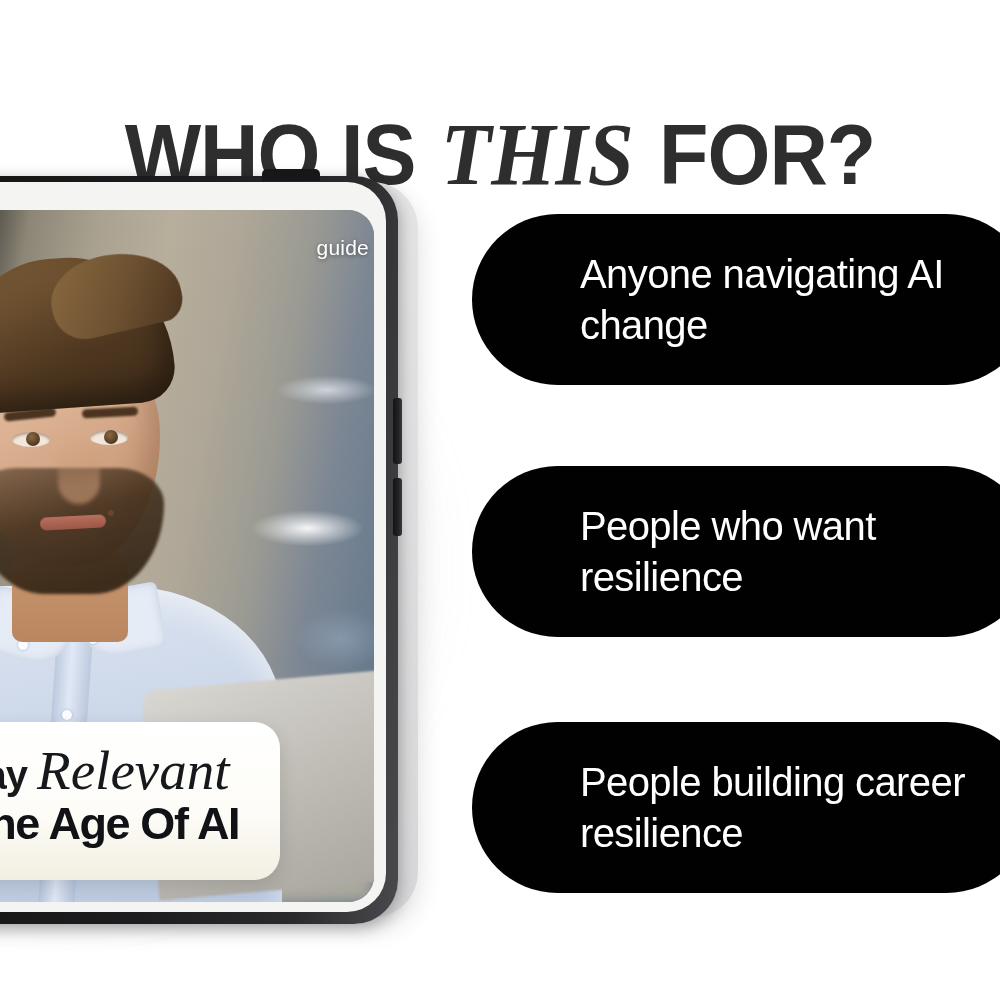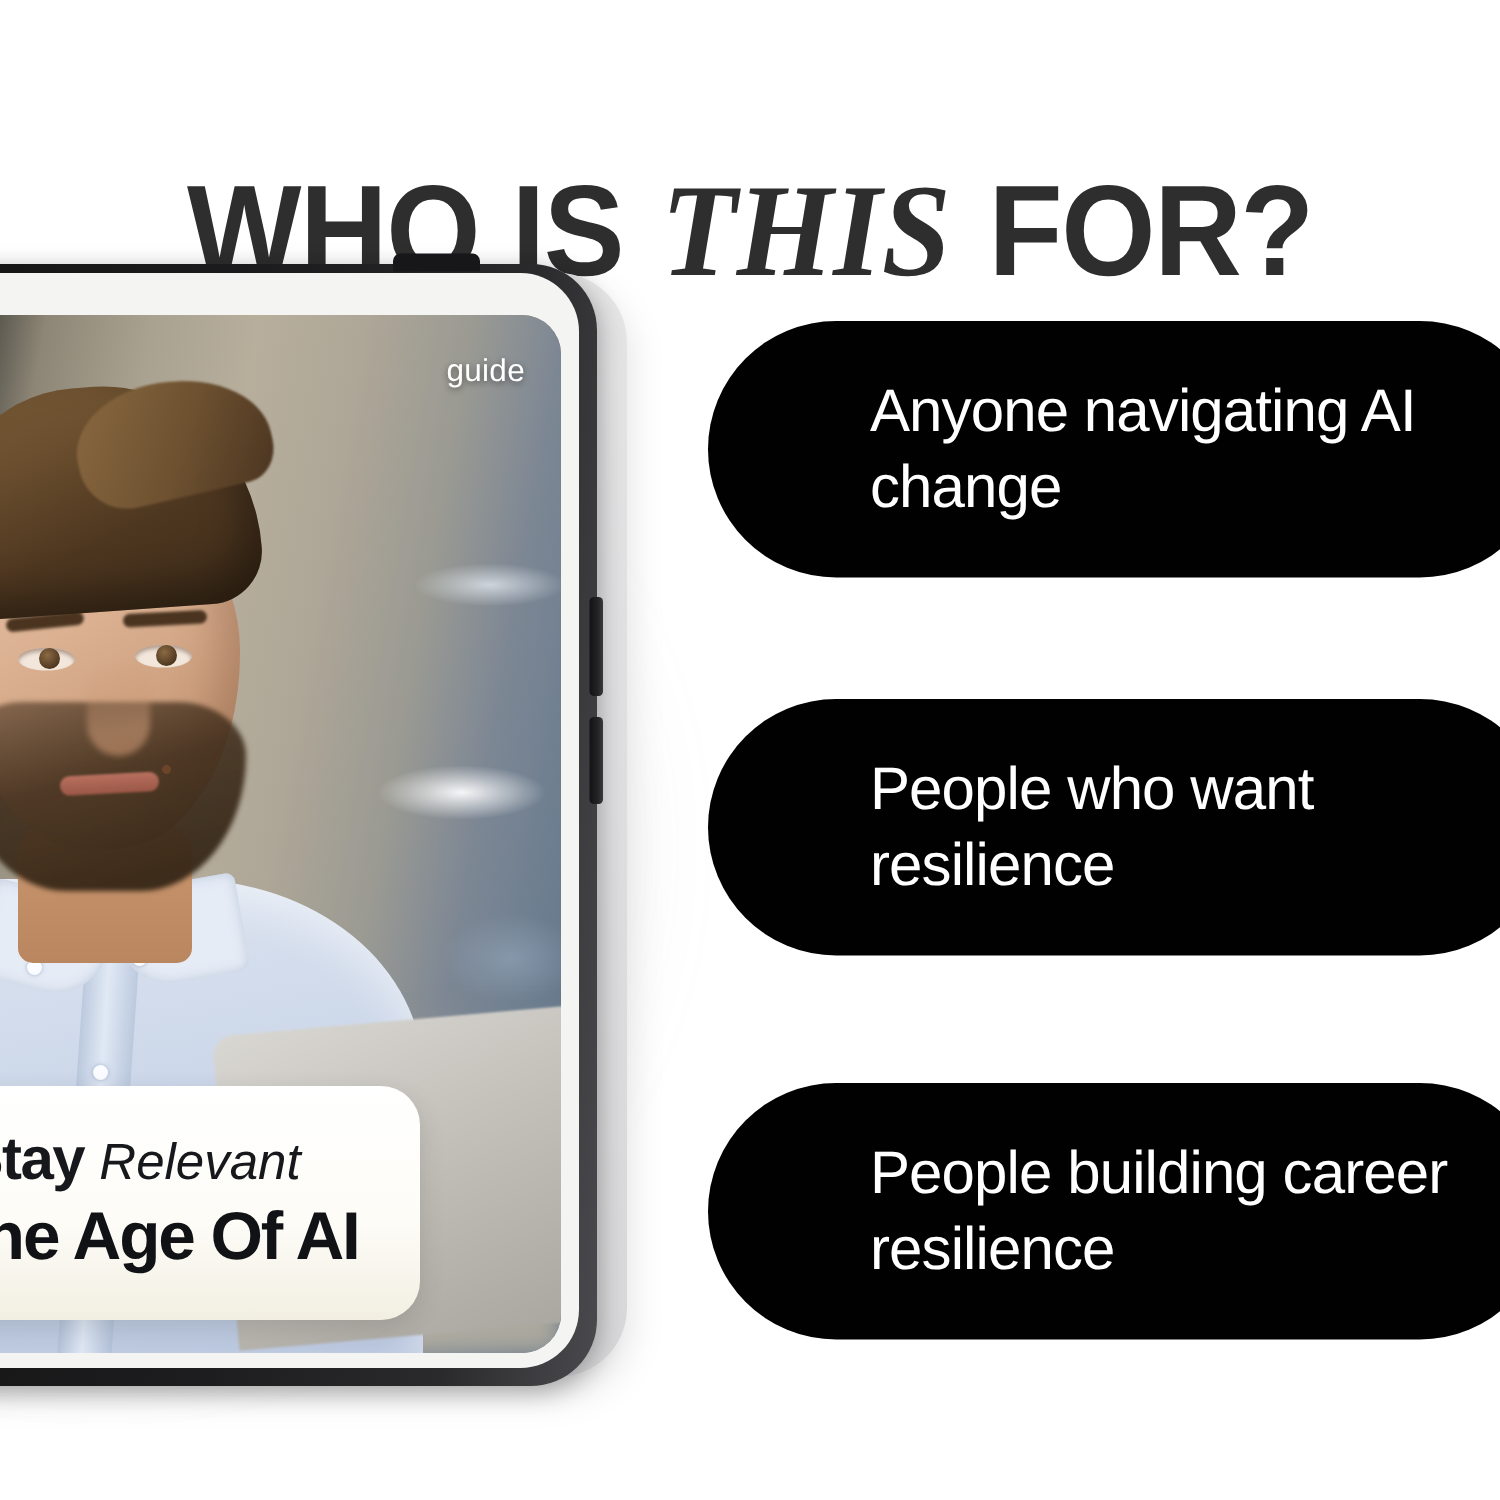--- a/index.html
+++ b/index.html
@@ -312,21 +312,21 @@
     height: 210px;
     border-radius: 14px 14px 0 0;
     background: linear-gradient(160deg,#d9d7d2 0%, #c3c0ba 45%, #a9a6a0 100%);
     transform: rotate(-5deg);
     filter: blur(0.8px);
   }
 
   
   .guide-label {
     position: absolute;
-    right: 24px;
+    right: 5px;
     top: 26px;
     color: #ffffff;
     font-size: 21px;
     font-weight: normal;
     letter-spacing: 0.2px;
     text-shadow: 0 1px 4px rgba(0,0,0,0.45);
   }
 
   
   .caption-card {
@@ -347,23 +347,23 @@
     white-space: nowrap;
     text-align: center;
     padding-left: 22px;
   }
   .caption-line1 .bold-sans {
     font-family: "Liberation Sans", sans-serif;
     font-weight: bold;
     letter-spacing: -1px;
   }
   .caption-line1 .ital-serif {
-    font-family: Liberation Sans, sans-serif;
+    font-family: Liberation Serif, serif;
     font-style: italic;
-    font-size: 34px;
+    font-size: 55px;
     letter-spacing: 0px;
     margin-top: 36px;
   }
   .caption-line2 {
     font-family: "Liberation Sans", sans-serif;
     font-weight: bold;
     font-size: 45px;
     line-height: 52px;
     letter-spacing: -1.4px;
     color: #101216;

